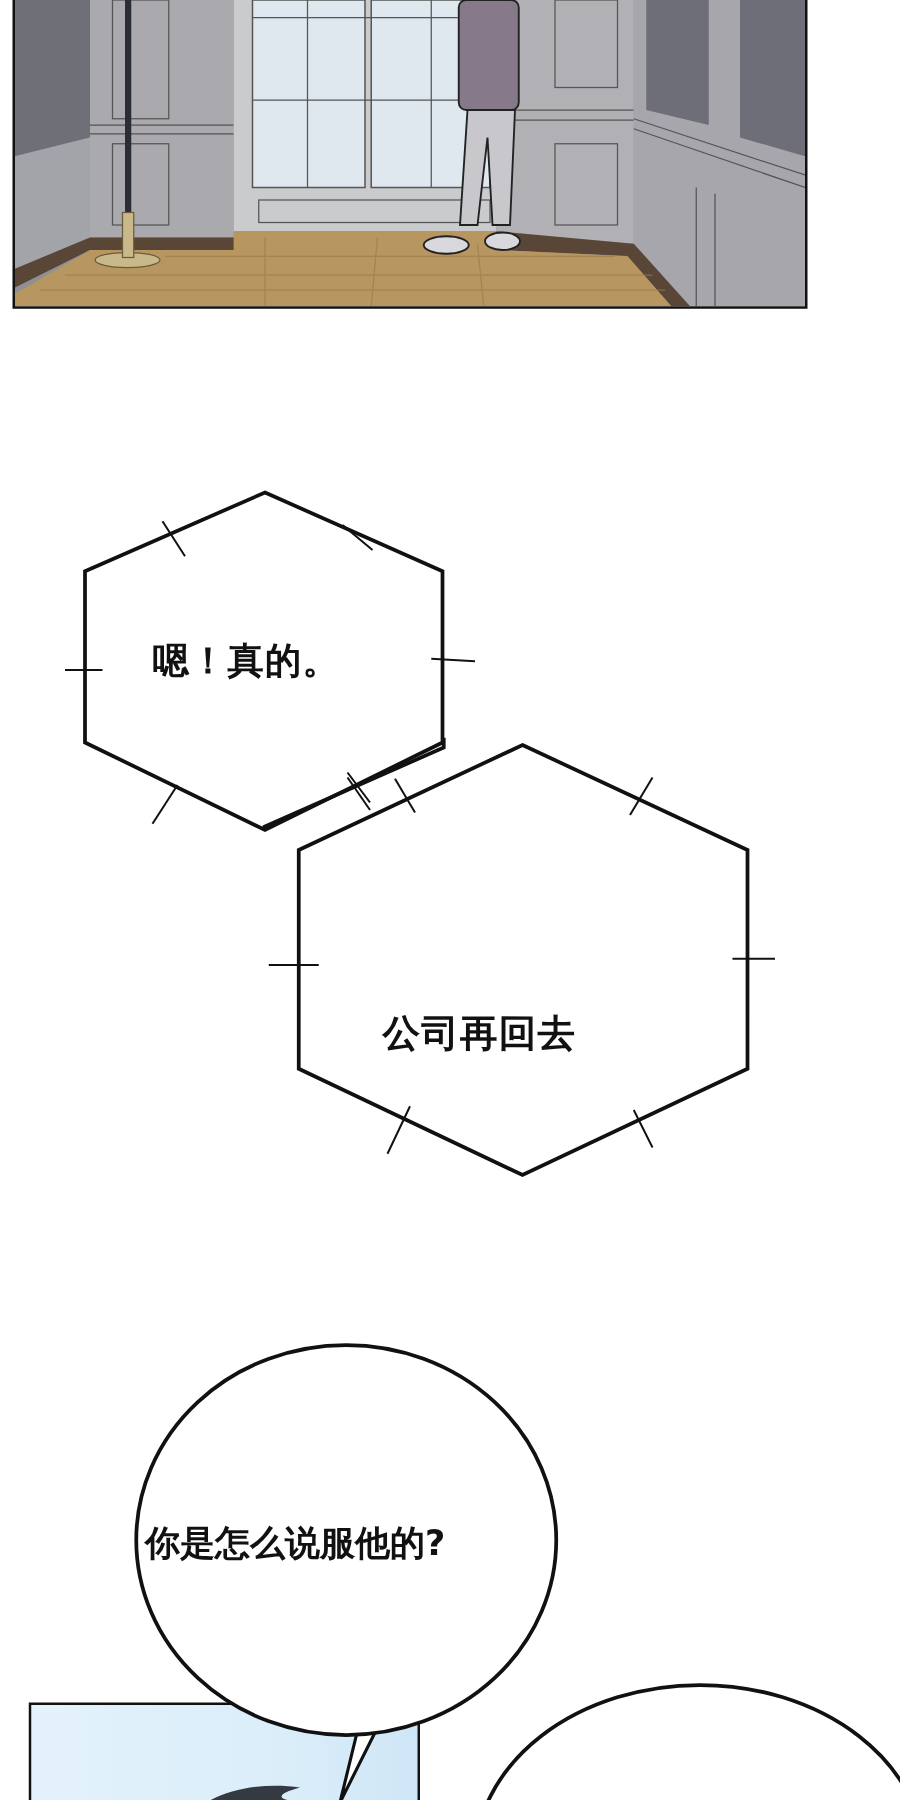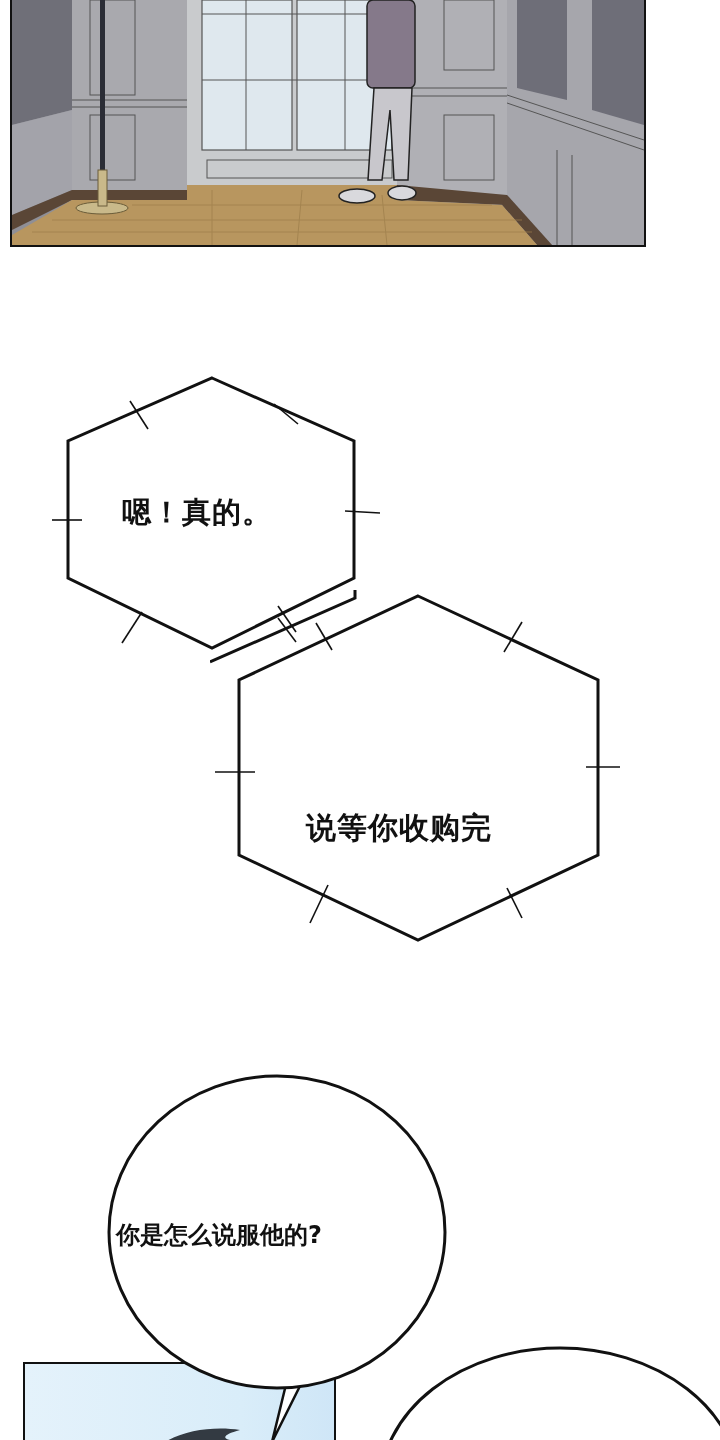--- a/index.html
+++ b/index.html
@@ -70,21 +70,21 @@
     <ellipse cx="90" cy="208" rx="26" ry="6" fill="#c9b98a" stroke="#6b5d3a"></ellipse>
     <rect x="86" y="170" width="9" height="36" fill="#c9b98a" stroke="#6b5d3a"></rect>
 
     <rect x="355" y="0" width="48" height="88" rx="6" fill="#85798a" stroke="#222" stroke-width="1.5"></rect>
     <polygon points="362,88 400,88 396,180 382,180 378,110 370,180 356,180" fill="#c8c7cc" stroke="#222" stroke-width="1.5"></polygon>
     <ellipse cx="345" cy="196" rx="18" ry="7" fill="#d9d9dd" stroke="#222" stroke-width="1.5"></ellipse>
     <ellipse cx="390" cy="193" rx="14" ry="7" fill="#d9d9dd" stroke="#222" stroke-width="1.5"></ellipse>
   </svg>
 </div>
 
-<div class="abs" style="left:50px; top:374px; width:340px; height:280px;text-decoration:underline;">
+<div class="abs" style="left:50px; top:390px; width:340px; height:280px;text-decoration:underline;">
   <svg width="340" height="280" viewBox="0 0 340 280">
     <polygon points="162,4 304,67 304,204 162,274 18,204 18,67" fill="#fff" stroke="#111" stroke-width="3"></polygon>
     <g stroke="#111" stroke-width="1.6" fill="none">
       <line x1="80" y1="27" x2="98" y2="55"></line>
       <line x1="224" y1="30" x2="248" y2="50"></line>
       <line x1="2" y1="146" x2="32" y2="146"></line>
       <line x1="295" y1="137" x2="330" y2="139"></line>
       <line x1="72" y1="269" x2="92" y2="238"></line>
       <line x1="228" y1="232" x2="246" y2="258"></line>
     </g>
@@ -100,36 +100,36 @@
       <line x1="68" y1="28" x2="86" y2="52"></line>
       <line x1="106" y1="33" x2="122" y2="60"></line>
       <line x1="312" y1="32" x2="294" y2="62"></line>
       <line x1="5" y1="182" x2="45" y2="182"></line>
       <line x1="376" y1="177" x2="410" y2="177"></line>
       <line x1="100" y1="333" x2="118" y2="295"></line>
       <line x1="297" y1="298" x2="312" y2="328"></line>
     </g>
   </svg>
   <div class="bubble-text" style="left:96px; top:138px; font-size:30px; line-height:40px;">
-    <div>说等你收购完</div>
+    <div>公司再回去</div>
   </div>
 </div>
 
 <div class="abs panel-blue">
   <svg width="313" height="100" viewBox="0 0 313 100">
     <path d="M140,78 C160,66 190,62 215,66 C200,70 196,74 205,76 C185,76 160,80 140,90 Z" fill="#333a42"></path>
   </svg>
 </div>
 
 <div class="abs" style="left:100px; top:1070px; width:350px; height:380px;">
   <svg width="350" height="380" viewBox="0 0 350 380">
     <path d="M190,298 L172,372 L210,296" fill="#fff" stroke="#111" stroke-width="2.5" stroke-linejoin="miter"></path>
     <ellipse cx="177" cy="162" rx="168" ry="156" fill="#fff" stroke="#111" stroke-width="3"></ellipse>
     <rect x="186" y="292" width="22" height="10" fill="#fff"></rect>
   </svg>
-  <div class="bubble-text" style="left:16px; top:145px; font-size:24px; letter-spacing:0;">你是怎么说服他的?</div>
+  <div class="bubble-text" style="left:16px; top:145px; font-size:28px; letter-spacing:0;">你是怎么说服他的?</div>
 </div>
 
 <div class="abs" style="left:370px; top:1338px; width:360px; height:200px;">
   <svg width="360" height="200" viewBox="0 0 360 200">
     <ellipse cx="190" cy="150" rx="180" ry="140" fill="#fff" stroke="#111" stroke-width="3"></ellipse>
   </svg>
 </div>
 
 </body></html>

